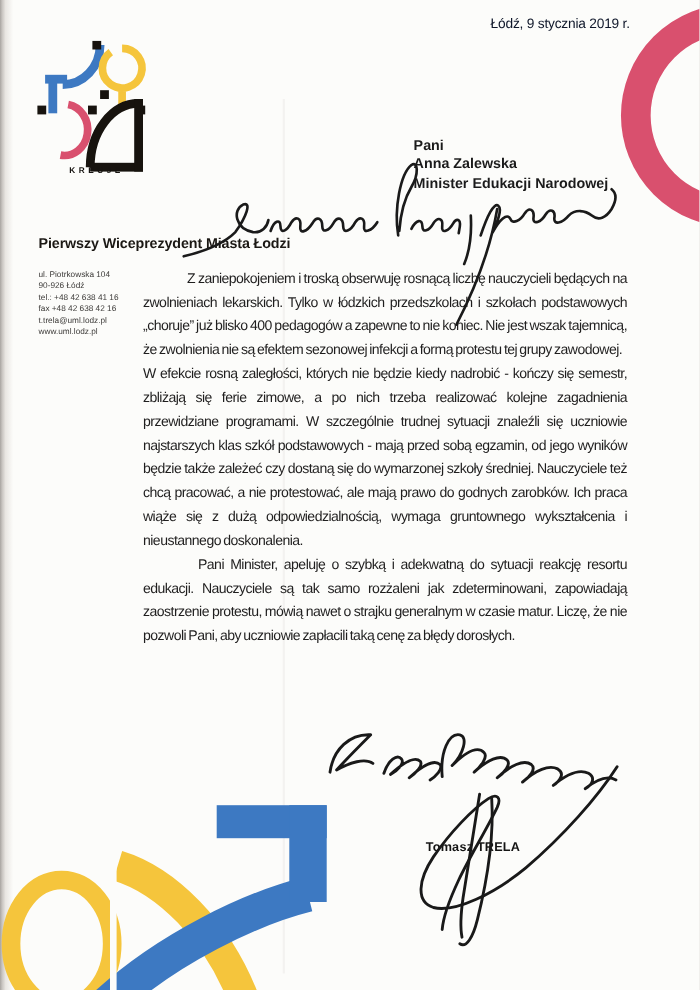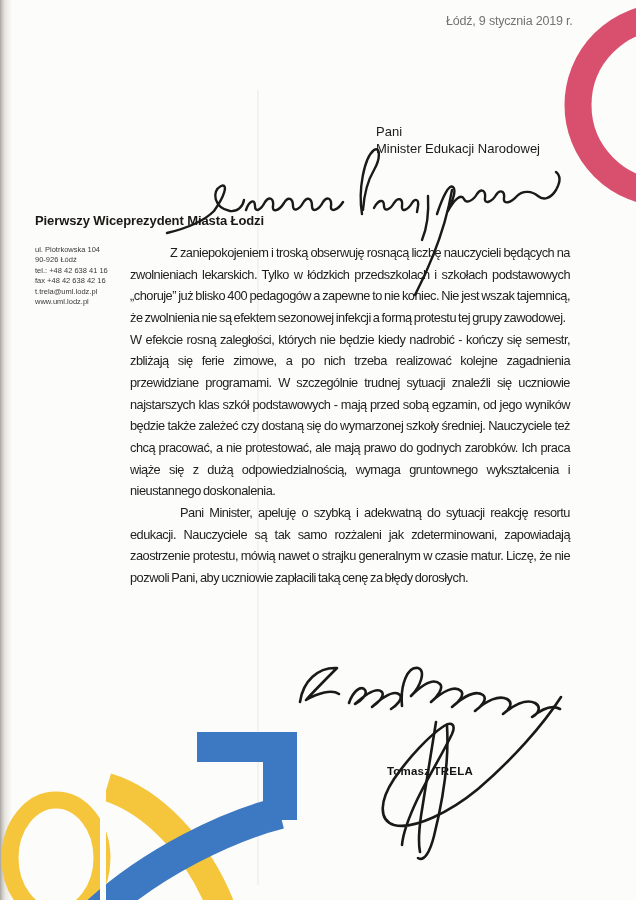--- a/index.html
+++ b/index.html
@@ -11,33 +11,33 @@
   }
   .scan-edge{
     position:absolute;left:0;top:0;width:12px;height:900px;
     background:linear-gradient(to right,#a8a4a0 0,#c9c5c1 2px,#e9e6e2 5px,rgba(255,255,255,0) 12px);
   }
   .fold-line{
     position:absolute;left:257px;top:90px;width:2px;height:795px;
     background:rgba(70,64,58,0.05);
   }
   .date{
-    position:absolute;left:446px;top:14px;font-size:12.5px;color:#737373;
+    position:absolute;left:446px;top:14px;font-size:12.5px;color:#0f172a;
     letter-spacing:-0.2px;white-space:nowrap;text-align:center;
   }
   .pink-ring{position:absolute;left:556px;top:-6px;}
   .logo{position:absolute;left:33px;top:37px;width:110px;height:135px;}
   .kreuje{
     position:absolute;left:30px;top:113px;font-size:7.5px;font-weight:bold;
     letter-spacing:3.2px;color:#161310;white-space:nowrap;
   }
   .sender{position:absolute;left:35px;top:213px;width:150px;}
   .sender-title{font-size:13px;font-weight:bold;color:#1b1814;letter-spacing:-0.1px;white-space:nowrap;}
   .sender-address{margin-top:17px;font-size:7.5px;line-height:10.4px;color:#3c3a38;}
-  .recipient{position:absolute;left:376px;top:123px;font-size:13px;font-weight:normal;
+  .recipient{position:absolute;left:376px;top:123px;font-size:13px;font-weight:bold;
     line-height:17.3px;color:#1b1b1b;white-space:nowrap;}
   .body{
     position:absolute;left:130px;top:242px;width:440px;
     font-size:12.8px;line-height:21.65px;text-align:justify;
     letter-spacing:-0.5px;word-spacing:-1px;color:#1f1e1e;
   }
   .body p{margin:0;}
   .indent-a{text-indent:40px;}
   .indent-b{text-indent:50px;}
   .signatory{
@@ -52,37 +52,62 @@
 
 <div class="page">
 
   <div class="scan-edge"></div>
   <div class="fold-line"></div>
 
   <svg class="pink-ring" width="220" height="220" viewBox="0 0 220 220">
     <circle cx="110" cy="111" r="88" fill="none" stroke="#d9506e" stroke-width="27"></circle>
   </svg>
 
+  <div class="logo">
+    <svg width="110" height="135" viewBox="0 0 110 135">
+
+      <path d="M 58,4 A 34,36 0 0 1 24,40" fill="none" stroke="#3d79c2" stroke-width="8"></path>
+      <rect x="8" y="31" width="20" height="8" fill="#3d79c2"></rect>
+      <rect x="11" y="33" width="8" height="33" fill="#3d79c2"></rect>
+
+      <path d="M 78,7 A 18,18 0 1 1 67.7,10.3" fill="none" stroke="#f5c53c" stroke-width="7"></path>
+      <rect x="74.5" y="46" width="7" height="17" fill="#f5c53c"></rect>
+      <rect x="51" y="0" width="8" height="8" fill="#17130e"></rect>
+
+      <rect x="1" y="59" width="8" height="8" fill="#17130e"></rect>
+      <rect x="47" y="59" width="8" height="8" fill="#17130e"></rect>
+      <rect x="91" y="59" width="8" height="8" fill="#17130e"></rect>
+
+      <path d="M 29,58 A 20,22 0 0 1 22,104" fill="none" stroke="#d9506e" stroke-width="7"></path>
+
+      <rect x="58" y="45" width="8" height="8" fill="#17130e"></rect>
+      <path d="M 49,115 A 44,58 0 0 1 93,57" fill="none" stroke="#17130e" stroke-width="8"></path>
+      <rect x="49" y="111" width="48" height="8" fill="#17130e"></rect>
+      <rect x="89" y="53" width="8" height="66" fill="#17130e"></rect>
+    </svg>
+    <div class="kreuje">KREUJE</div>
+  </div>
 
   <div class="date">Łódź, 9 stycznia 2019 r.</div>
 
   <div class="sender">
     <div class="sender-title">Pierwszy Wiceprezydent Miasta Łodzi</div>
     <div class="sender-address">
       <div>ul. Piotrkowska 104</div>
       <div>90-926 Łódź</div>
       <div>tel.: +48 42 638 41 16</div>
       <div>fax +48 42 638 42 16</div>
       <div>t.trela@uml.lodz.pl</div>
       <div>www.uml.lodz.pl</div>
     </div>
   </div>
 
   <div class="recipient">
     <div>Pani</div>
+    <div>Anna Zalewska</div>
     <div>Minister Edukacji Narodowej</div>
   </div>
 
   <div class="body">
     <p class="indent-a">Z zaniepokojeniem i troską obserwuję rosnącą liczbę nauczycieli będących na zwolnieniach lekarskich. Tylko w łódzkich przedszkolach i szkołach podstawowych „choruje” już blisko 400 pedagogów a zapewne to nie koniec. Nie jest wszak tajemnicą, że zwolnienia nie są efektem sezonowej infekcji a formą protestu tej grupy zawodowej.</p>
     <p>W efekcie rosną zaległości, których nie będzie kiedy nadrobić - kończy się semestr, zbliżają się ferie zimowe, a po nich trzeba realizować kolejne zagadnienia przewidziane programami. W szczególnie trudnej sytuacji znaleźli się uczniowie najstarszych klas szkół podstawowych - mają przed sobą egzamin, od jego wyników będzie także zależeć czy dostaną się do wymarzonej szkoły średniej. Nauczyciele też chcą pracować, a nie protestować, ale mają prawo do godnych zarobków. Ich praca wiąże się z dużą odpowiedzialnością, wymaga gruntownego wykształcenia i nieustannego doskonalenia.</p>
     <p class="indent-b">Pani Minister, apeluję o szybką i adekwatną do sytuacji reakcję resortu edukacji. Nauczyciele są tak samo rozżaleni jak zdeterminowani, zapowiadają zaostrzenie protestu, mówią nawet o strajku generalnym w czasie matur. Liczę, że nie pozwoli Pani, aby uczniowie zapłacili taką cenę za błędy dorosłych.</p>
   </div>
 
   <div class="signatory">Tomasz TRELA</div>

